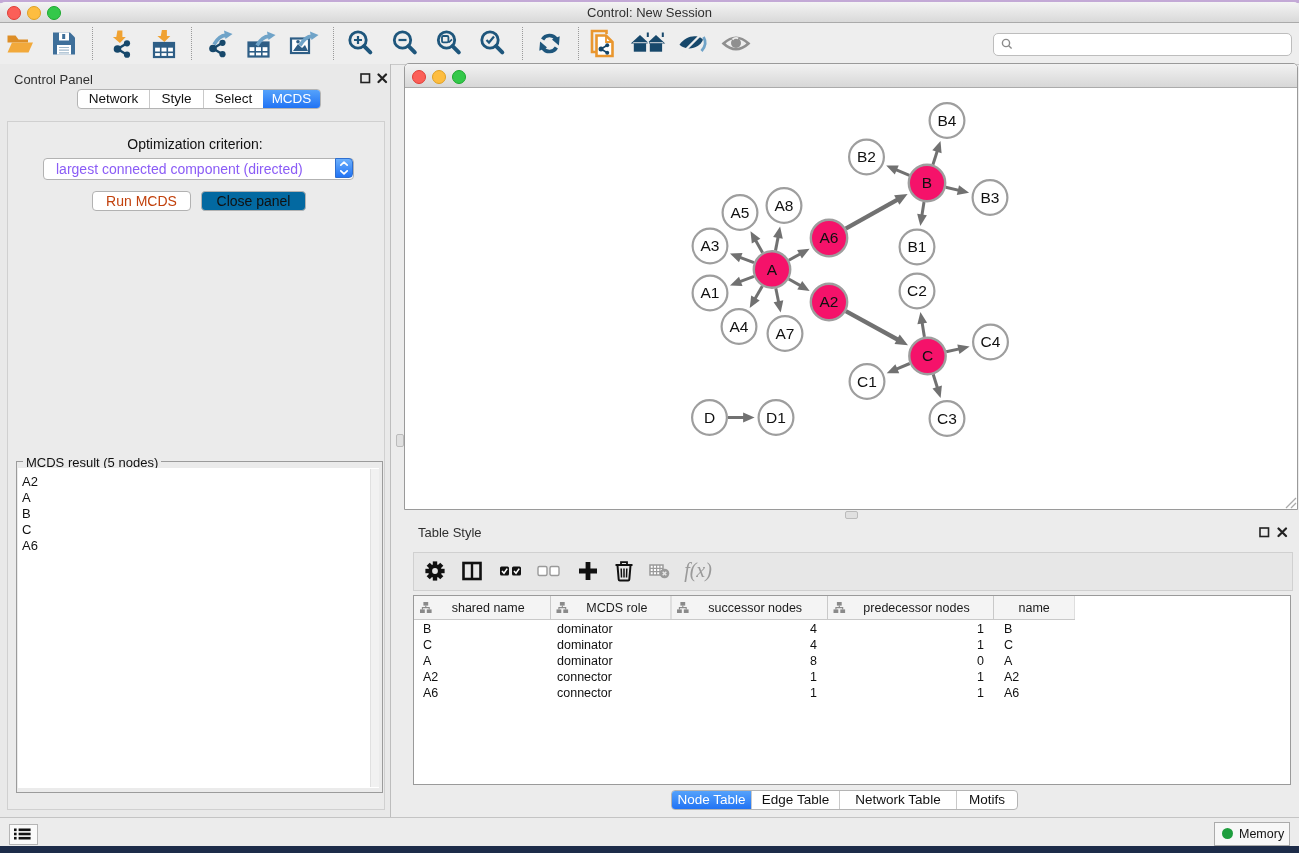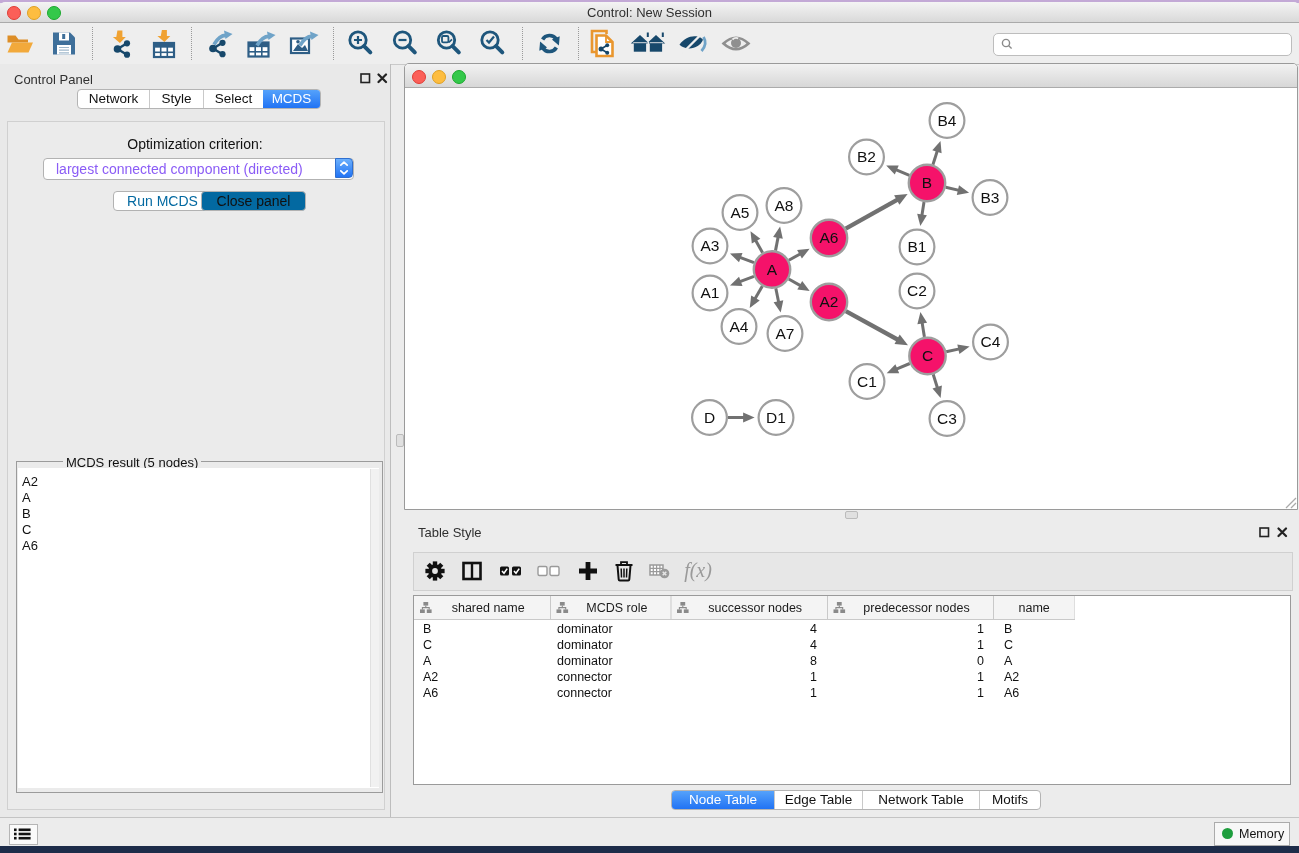--- a/index.html
+++ b/index.html
@@ -178,25 +178,25 @@
 <div class="abs" style="left:0;top:136px;width:390px;text-align:center;font-size:14px;color:#111;">Optimization criterion:</div>
 
 <div class="abs" style="left:43px;top:158px;width:309px;height:20px;background:#fff;border:1px solid #b2b2b2;border-radius:4px;"></div>
 <div class="abs" style="left:56px;top:161px;font-size:14px;color:#8b5cf6;">largest connected component (directed)</div>
 <div class="abs" style="left:335px;top:158px;width:18px;height:20px;background:linear-gradient(#6cb0fc,#2173f4);border:1px solid #2e6fd0;border-radius:0 4px 4px 0;box-sizing:border-box;"></div>
 <svg class="abs" style="left:338px;top:160px;" width="12" height="16">
       <path d="M2.8,5.2 L6,2.2 L9.2,5.2" fill="none" stroke="#fff" stroke-width="1.7" stroke-linecap="round" stroke-linejoin="round"></path>
       <path d="M2.8,10.8 L6,13.8 L9.2,10.8" fill="none" stroke="#fff" stroke-width="1.7" stroke-linecap="round" stroke-linejoin="round"></path>
     </svg>
 
-<div class="abs" style="left:92px;top:191px;width:97px;height:18px;background:#fff;border:1px solid #b2b2b2;border-radius:4px;text-align:center;font-size:14px;line-height:18px;color:#0369a1;margin-left:21px;">Run MCDS</div>
+<div class="abs" style="left:92px;top:191px;width:97px;height:18px;background:#fff;border:1px solid #b2b2b2;border-radius:4px;text-align:center;font-size:14px;line-height:18px;color:#c2410c;">Run MCDS</div>
 <div class="abs" style="left:201px;top:191px;width:103px;height:18px;background:#0369a1;border:1px solid #b2b2b2;border-radius:4px;text-align:center;font-size:14px;line-height:18px;color:#111;">Close panel</div>
 
 <div class="abs" style="left:16px;top:461px;width:365px;height:330px;border:1px solid #9b9b9b;"></div>
-<div class="abs" style="left:23px;top:455px;background:#ebebeb;padding:0 3px;font-size:13px;color:#111;margin-left:40px;">MCDS result (5 nodes)</div>
+<div class="abs" style="left:23px;top:455px;background:#ebebeb;padding:0 3px;font-size:13px;color:#111;">MCDS result (5 nodes)</div>
 <div class="abs" style="left:18px;top:468px;width:361px;height:320px;background:#fff;"></div>
 <div class="abs" style="left:370px;top:469px;width:8px;height:318px;background:#f1f1f1;border-left:1px solid #e0e0e0;"></div>
 <div class="abs" style="left:22px;top:474px;font-size:13px;line-height:15.9px;color:#111;">A2<br>A<br>B<br>C<br>A6</div>
 
 <div class="abs" style="left:396px;top:434px;width:6px;height:11px;background:#e0e0e0;border:1px solid #bbb;border-radius:2px;"></div>
 
 <div class="abs" style="left:404px;top:63px;width:894px;height:447px;background:#fff;border:1px solid #9a9a9a;border-radius:5px 5px 0 0;box-sizing:border-box;"></div>
 <div class="abs" style="left:405px;top:64px;width:892px;height:23px;background:linear-gradient(#f2f2f2,#d7d7d7);border-bottom:1px solid #ababab;border-radius:4px 4px 0 0;"></div>
 <div class="tl" style="left:412px;top:70px;background:#fb5f58;border:0.5px solid #df3e36;"></div>
 <div class="tl" style="left:432px;top:70px;background:#fdbd40;border:0.5px solid #dfa023;"></div>
@@ -414,21 +414,21 @@
         <text x="590" y="60.5">A2</text>
         <text x="9" y="76.5">A6</text>
         <text x="143" y="76.5">connector</text>
         <text x="403" y="76.5" text-anchor="end">1</text>
         <text x="570" y="76.5" text-anchor="end">1</text>
         <text x="590" y="76.5">A6</text>
       </svg>
     </div>
 
 <div class="abs seg" style="left:671px;top:790px;">
-<div class="sel" style="width:102px;">Node Table</div>
+<div class="sel" style="width:79px;">Node Table</div>
       <div style="width:87px;">Edge Table</div>
       <div style="width:116px;">Network Table</div>
       <div style="width:60px;">Motifs</div>
 </div>
 
 <div class="abs" style="left:0;top:817px;width:1299px;height:28px;background:#ececec;border-top:1px solid #c4c4c4;"></div>
 <div class="abs" style="left:9px;top:824px;width:27px;height:19px;background:#fafafa;border:1px solid #b5b5b5;"></div>
 <svg class="abs" style="left:14px;top:828px;" width="17" height="12">
       <g fill="#111">
         <rect x="0" y="0.5" width="2.6" height="2.6"></rect>

